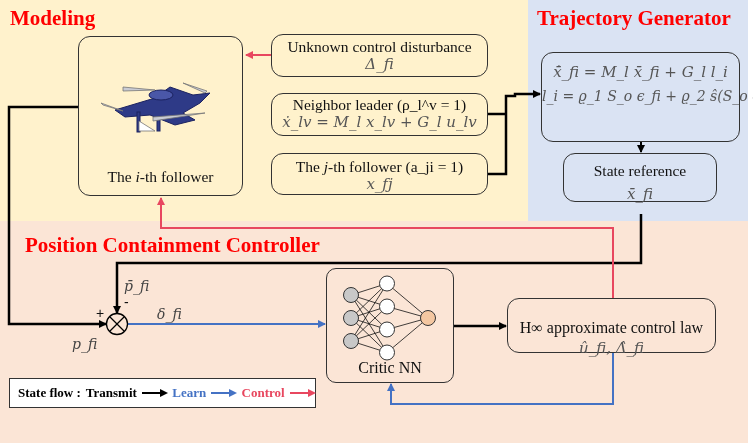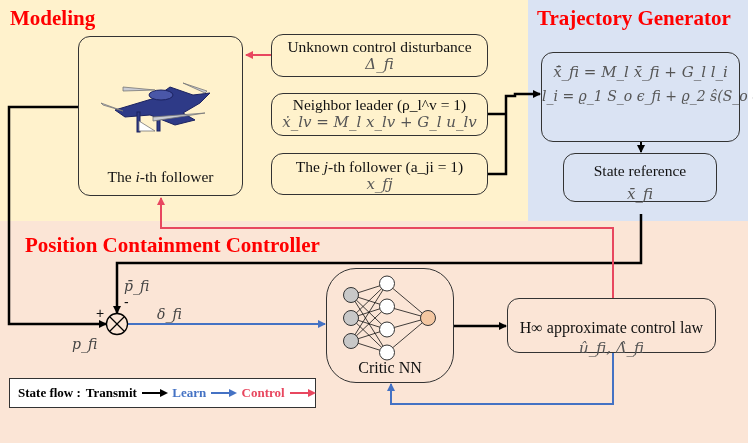--- a/index.html
+++ b/index.html
@@ -108,21 +108,21 @@
 <div class="box" style="left:541px;top:52px;width:199px;height:90px;padding-top:6px;">
   <span class="math" style="margin-top:4px;">x̄̇_fi = M_l x̄_fi + G_l l_i</span>
   <span class="math" style="margin-top:6px;font-size:14px;">l_i = ϱ_1 S_o ϵ_fi + ϱ_2 ŝ(S_o ϵ_fi)</span>
 </div>
 
 <div class="box" style="left:563px;top:153px;width:154px;height:49px;padding-top:8px;">
   <span class="lbl">State reference</span>
   <span class="math" style="margin-top:6px;">x̄_fi</span>
 </div>
 
-<div class="box" style="left:326px;top:268px;width:128px;height:115px;border-radius:30px;">
+<div class="box" style="left:326px;top:268px;width:128px;height:115px;border-radius:10px;">
   <svg width="128" height="90" style="position:absolute;left:0;top:2px;">
     <g id="nn-edges" stroke="#111" stroke-width="0.8">
         <line x1="24" y1="24" x2="60" y2="12.5"></line>
         <line x1="24" y1="24" x2="60" y2="35.5"></line>
         <line x1="24" y1="24" x2="60" y2="58.5"></line>
         <line x1="24" y1="24" x2="60" y2="81.5"></line>
         <line x1="24" y1="47" x2="60" y2="12.5"></line>
         <line x1="24" y1="47" x2="60" y2="35.5"></line>
         <line x1="24" y1="47" x2="60" y2="58.5"></line>
         <line x1="24" y1="47" x2="60" y2="81.5"></line>

